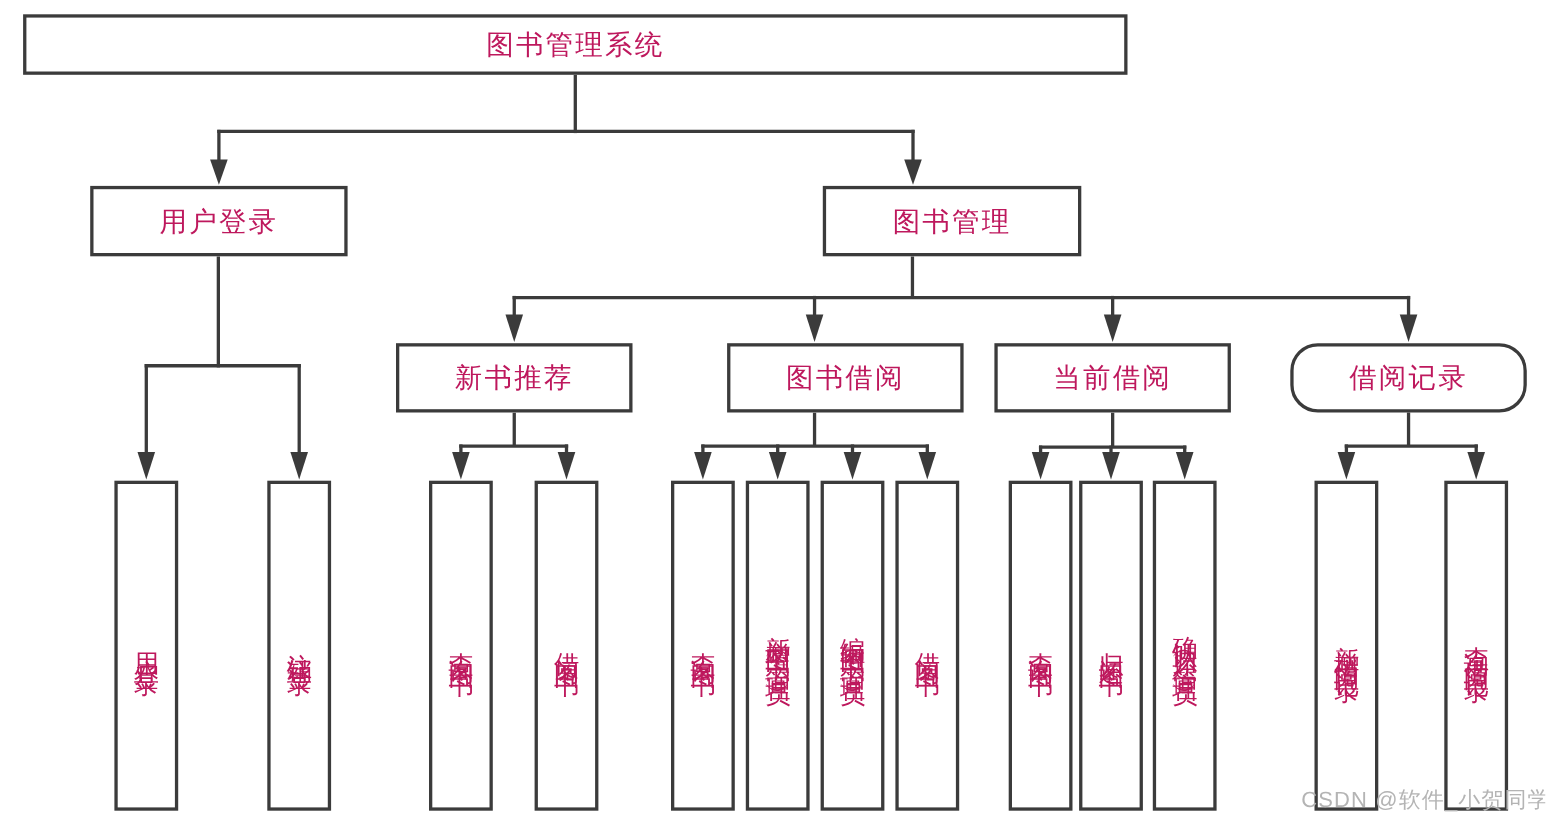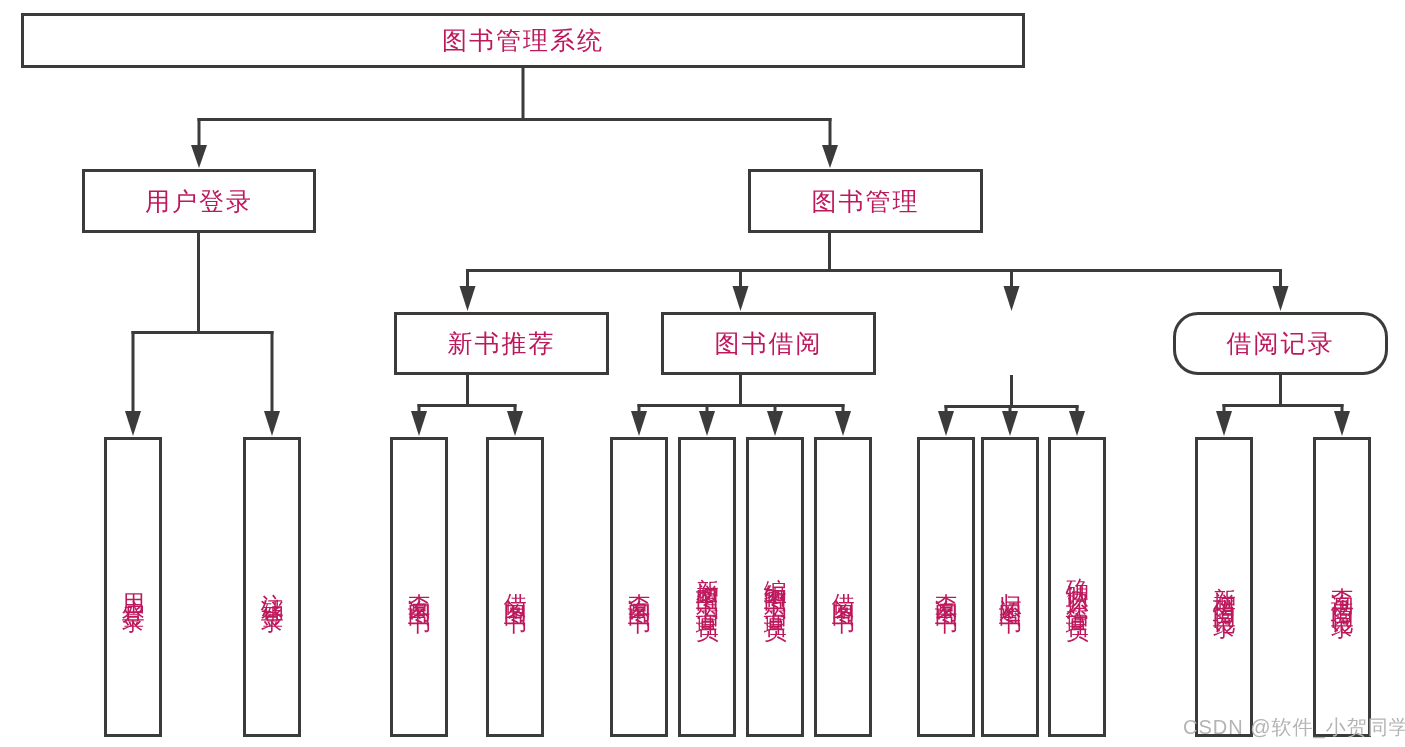--- a/index.html
+++ b/index.html
@@ -123,22 +123,23 @@
       <line x1="1342" y1="404" x2="1342" y2="414"></line>
       <polygon points="1334,411 1350,411 1342,436"></polygon>
     </g>
   </svg>
 
   <div class="node lvl1">图书管理系统</div>
 
   <div class="node lvl2" style="left:82px;">用户登录</div>
   <div class="node lvl2" style="left:712px;width:235px;margin-left:36px;">图书管理</div>
 
-  <div class="node lvl3" style="left:360px;margin-left:34px;">新书推荐</div>
+  <div class="node lvl3" style="left:360px;">新书推荐</div>
   <div class="node lvl3" style="left:633px;margin-left:28px;">图书借阅</div>
+  <div class="node lvl3" style="left:904px;">当前借阅</div>
   <div class="node lvl3" style="left:1173px;border-radius:25px;">借阅记录</div>
 
   <div class="node leaf" style="left:104px;">用户登录</div>
   <div class="node leaf" style="left:243px;">注销登录</div>
 
   <div class="node leaf" style="left:390px;">查询图书</div>
   <div class="node leaf" style="left:486px;">借阅图书</div>
 
   <div class="node leaf" style="left:610px;">查询图书</div>
   <div class="node leaf" style="left:678px;">新增图书（管理员）</div>

